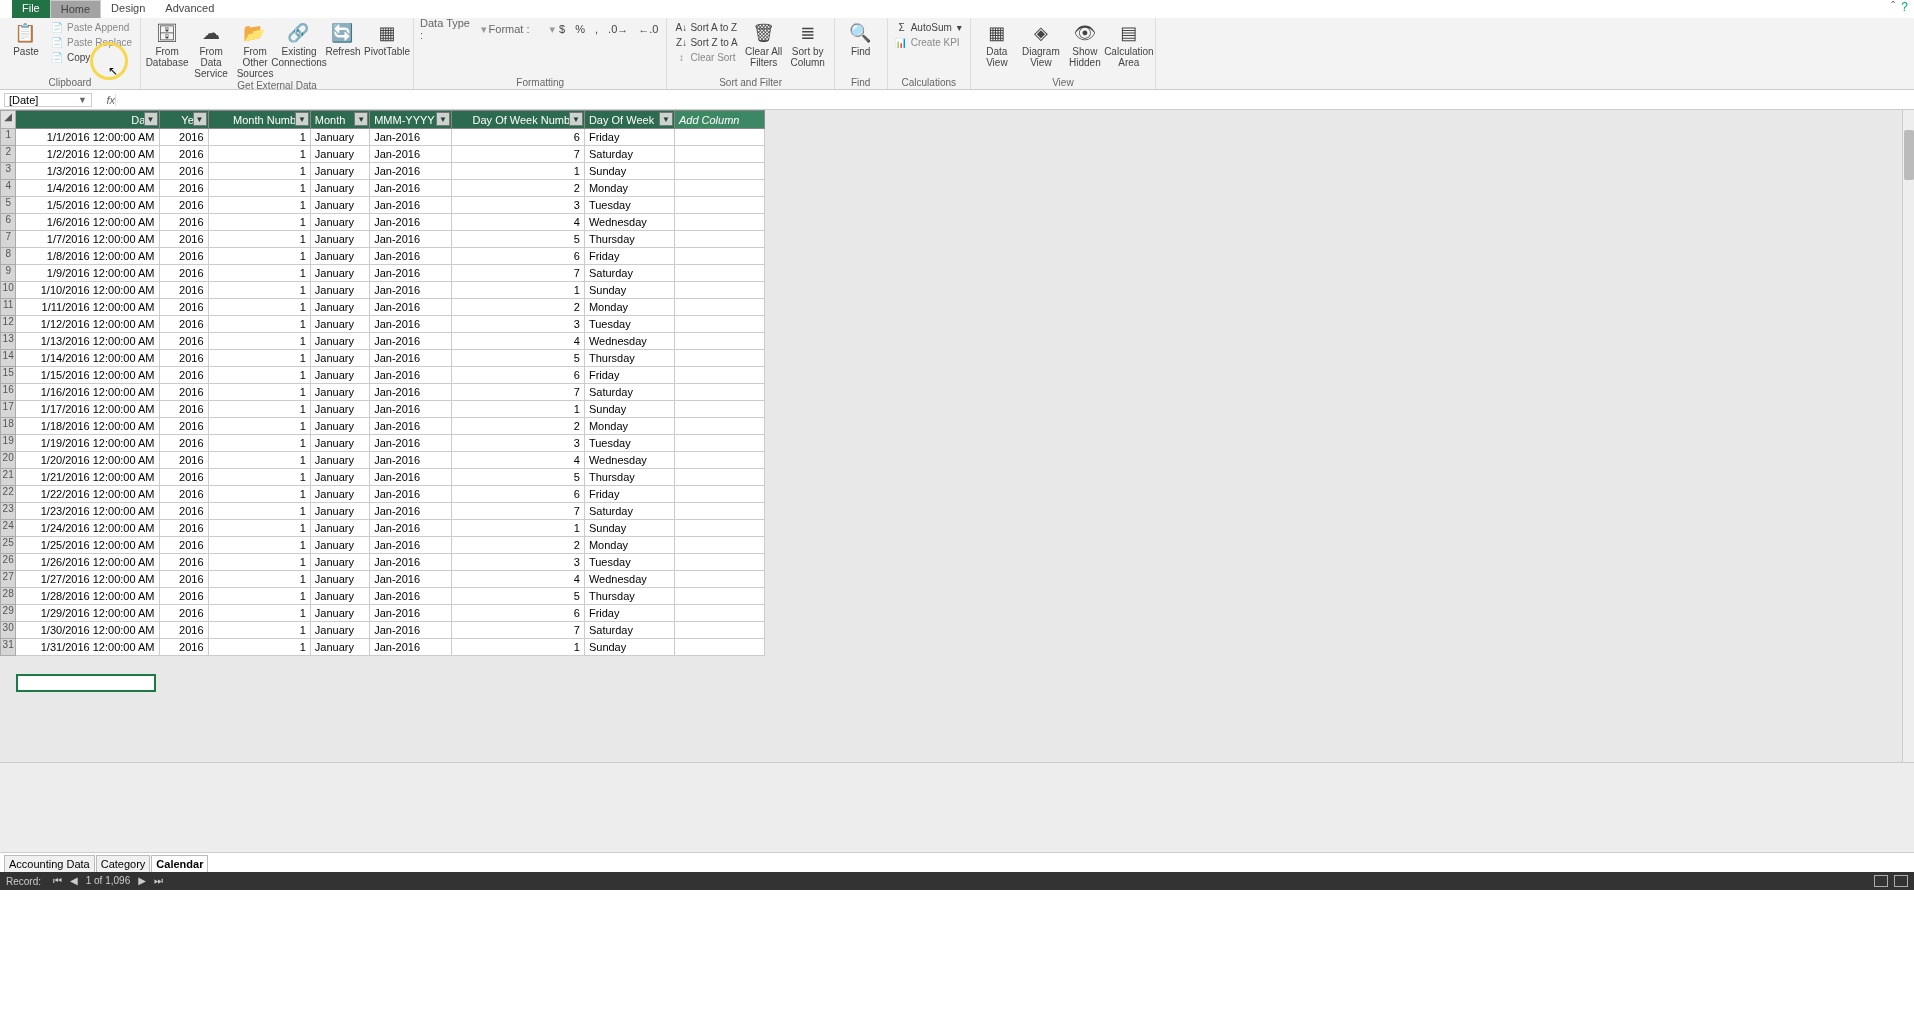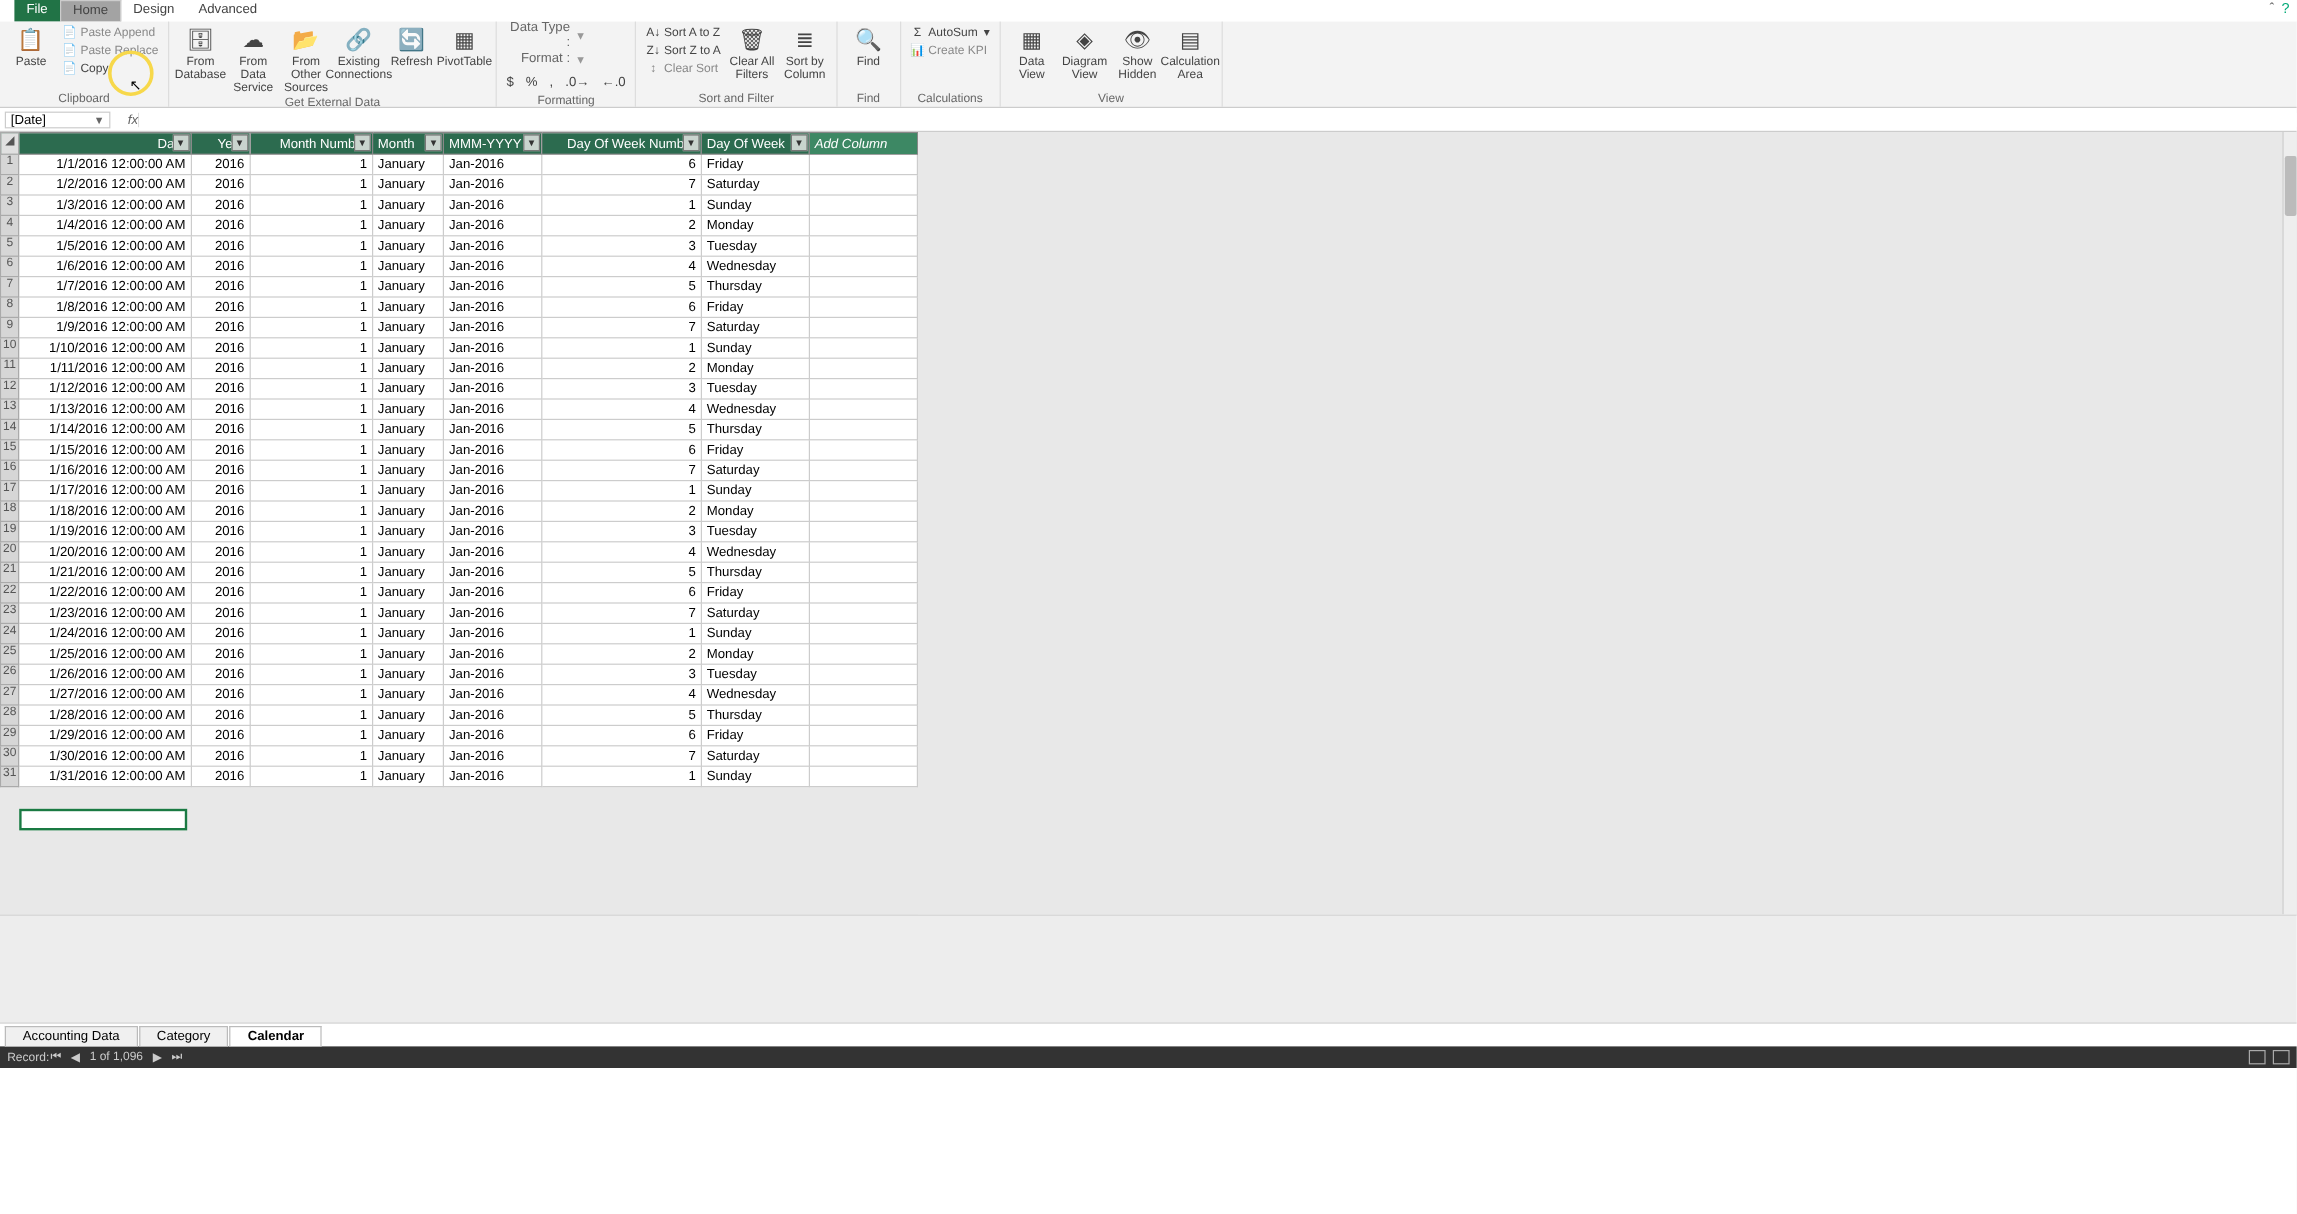--- a/index.html
+++ b/index.html
@@ -64,25 +64,25 @@
 
 .grid-right-fill { position: absolute; left: 765px; right: 0; top: 0; bottom: 0; background: #e8e8e8; }
 .vscroll { position: absolute; right: 0; top: 0; width: 12px; bottom: 0; background: #eee; border-left: 1px solid #ccc; }
 .vscroll .thumb { position: absolute; top: 20px; width: 10px; left: 1px; height: 50px; background: #bbb; border-radius: 2px; }
 
 
 .calc-area { height: 90px; background: #ededed; border-top: 1px solid #ccc; }
 
 
 .sheet-tabs { height: 20px; background: #fff; display: flex; align-items: flex-end; border-top: 1px solid #ccc; padding-left: 4px; }
-.sheet-tab { border: 1px solid #bbb; border-bottom: none; padding: 2px 14px; font-size: 11px; margin-right: 1px; background: #f0f0f0; cursor: pointer; }
+.sheet-tab { border: 1px solid #bbb; border-bottom: none; padding: 2px 4px; font-size: 11px; margin-right: 1px; background: #f0f0f0; cursor: pointer; }
 .sheet-tab.active { background: #fff; font-weight: bold; }
 
 
-.status-bar { height: 18px; background: #333; color: #ccc; display: flex; align-items: center; font-size: 10px; padding: 0 6px; gap: 1px; }
+.status-bar { height: 18px; background: #333; color: #ccc; display: flex; align-items: center; font-size: 10px; padding: 0 6px; gap: 12px; }
 .status-bar .nav { display: flex; gap: 8px; }
 .status-bar .nav span { cursor: pointer; }
 .status-bar .right { margin-left: auto; display: flex; gap: 6px; }
 .status-bar .view-icon { width: 14px; height: 12px; border: 1px solid #aaa; }
 </style>
 </head>
 <body>
 
 <div class="tabs-bar">
   <div class="tab file">File</div>
@@ -144,21 +144,21 @@
         </div>
       <div class="big-btn">
           <span class="icon">▦</span>
           <span>PivotTable</span>
         </div>
     </div>
     <div class="group-label">Get External Data</div>
   </div>
 
   <div class="group">
-    <div class="group-body" style="flex-direction:column; gap:2px;text-align:right;">
+    <div class="group-body" style="gap:2px;">
       <div class="fmt-row">
           <span class="fmt-label">Data Type :</span>
           <span style="color:#999;">▾</span>
         </div>
       <div class="fmt-row">
           <span class="fmt-label">Format :</span>
           <span style="color:#999;">▾</span>
         </div>
       <div class="fmt-row">
         <span class="fmt-sym">$</span>

